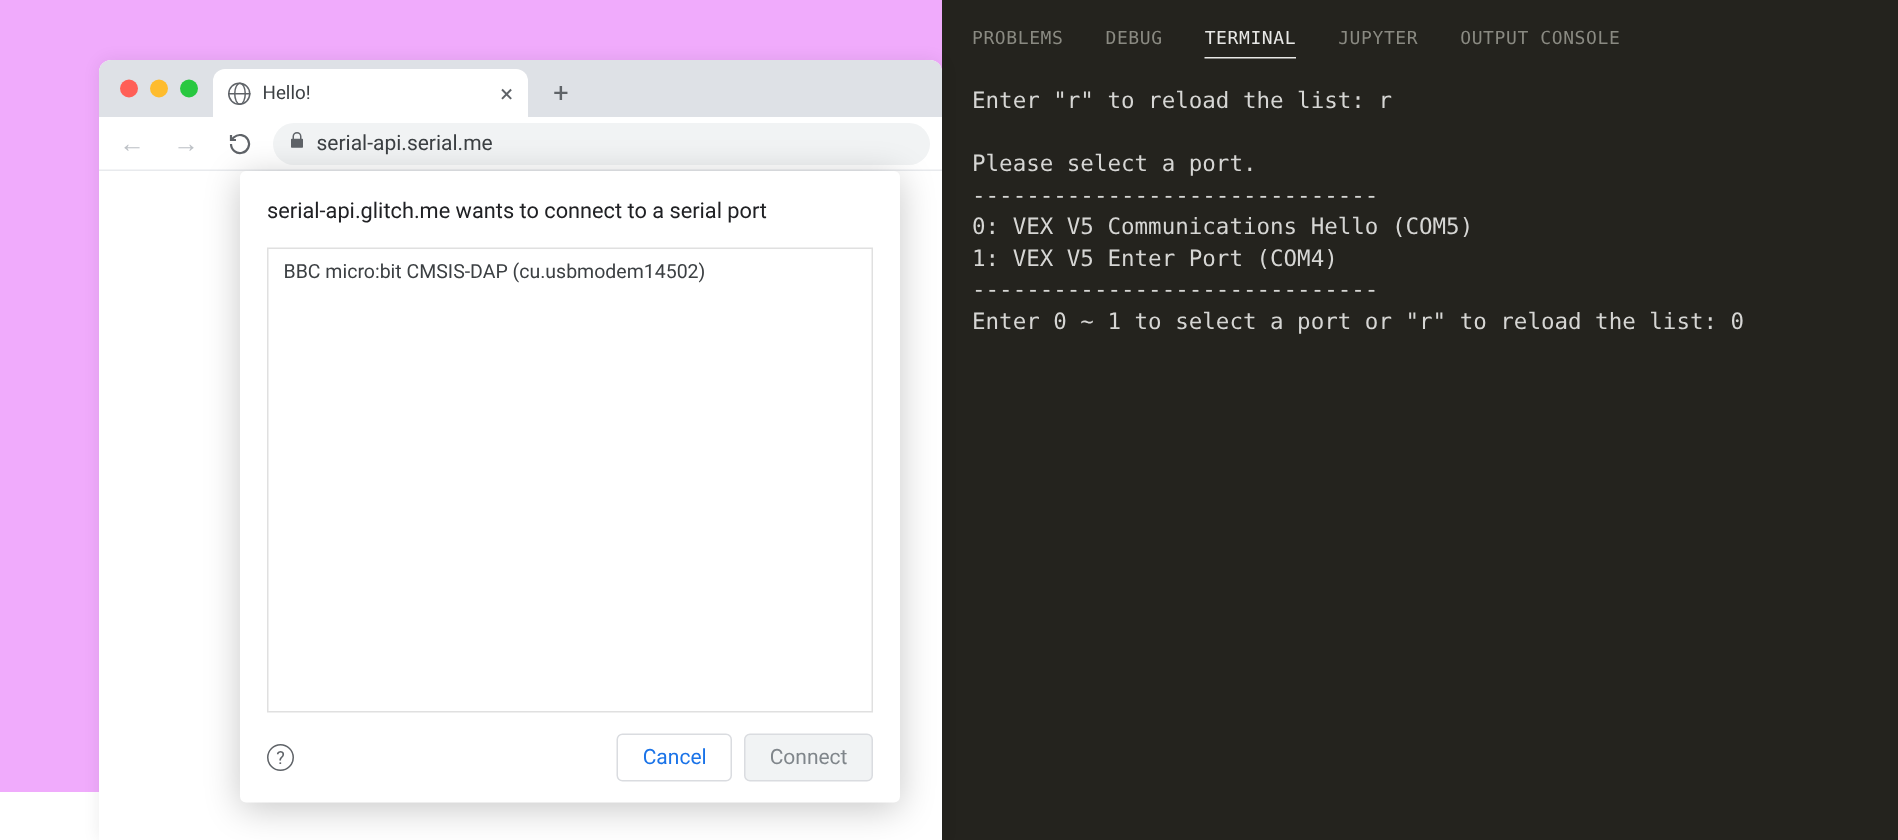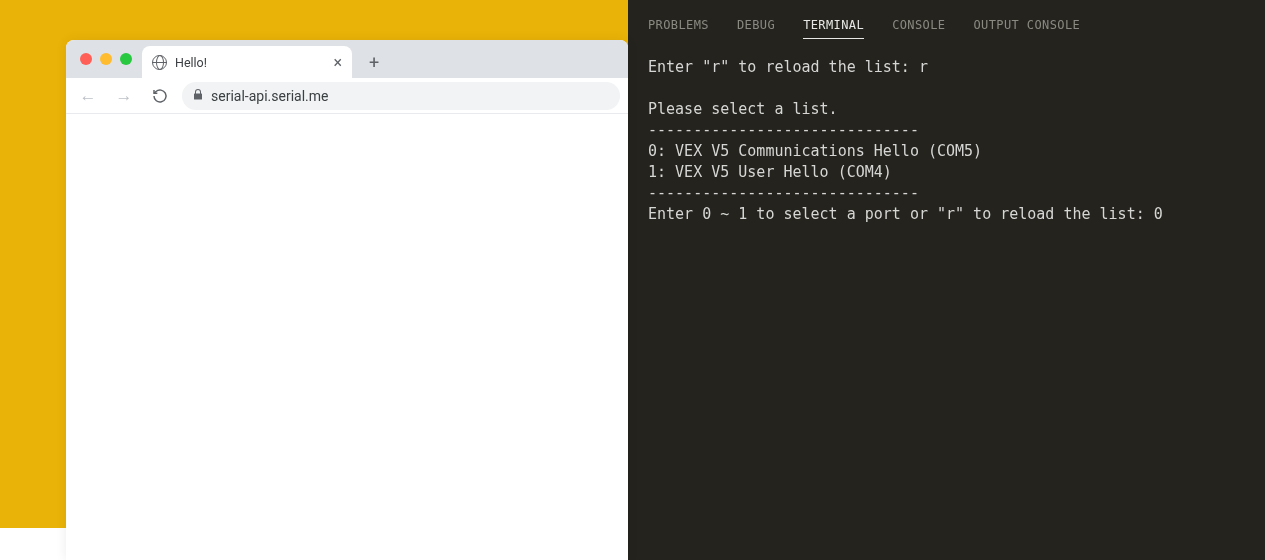--- a/index.html
+++ b/index.html
@@ -7,21 +7,21 @@
     font-family: -apple-system, BlinkMacSystemFont, "Segoe UI", Roboto, sans-serif;
     width: 1265px;
     height: 560px;
     display: flex;
     overflow: hidden;
     background: #fff;
   }
   .left-pane {
     width: 628px;
     height: 528px;
-    background: #eab308;
+    background: #f0abfc;
     position: relative;
   }
   .right-pane {
     flex: 1;
     height: 560px;
     background: #24231e;
     color: #cfcfcf;
     font-family: "Consolas","Menlo",monospace;
     font-size: 15px;
     padding: 0;
@@ -225,32 +225,44 @@
       <div class="address-bar">
         <span class="lock-icon">
           <svg width="12" height="13" viewBox="0 0 24 24" fill="#5f6368">
               <path d="M6 10V7a6 6 0 1 1 12 0v3h1a1 1 0 0 1 1 1v10a1 1 0 0 1-1 1H5a1 1 0 0 1-1-1V11a1 1 0 0 1 1-1h1zm2 0h8V7a4 4 0 1 0-8 0v3z"></path>
             </svg>
         </span>
         <span>serial-api.serial.me</span>
       </div>
     </div>
 
+    <div class="dialog">
+      <div class="dialog-title">serial-api.glitch.me wants to connect to a serial port</div>
+      <div class="dialog-list">
+        <div>BBC micro:bit CMSIS-DAP (cu.usbmodem14502)</div>
+      </div>
+      <div class="dialog-footer">
+        <div class="help-icon">?</div>
+        <div class="spacer"></div>
+        <div class="btn btn-cancel">Cancel</div>
+        <div class="btn btn-connect">Connect</div>
+      </div>
+    </div>
   </div>
 </div>
 
 <div class="right-pane">
   <div class="panel-tabs">
     <div class="panel-tab">PROBLEMS</div>
     <div class="panel-tab">DEBUG</div>
     <div class="panel-tab active">TERMINAL</div>
-    <div class="panel-tab">CONSOLE</div>
+    <div class="panel-tab">JUPYTER</div>
     <div class="panel-tab">OUTPUT CONSOLE</div>
   </div>
   <div class="term-body"><span>Enter "r" to reload the list: r</span>
 <span></span>
-<span>Please select a list.</span>
+<span>Please select a port.</span>
 <span>------------------------------</span>
 <span>0: VEX V5 Communications Hello (COM5)</span>
-<span>1: VEX V5 User Hello (COM4)</span>
+<span>1: VEX V5 Enter Port (COM4)</span>
 <span>------------------------------</span>
 <span>Enter 0 ~ 1 to select a port or "r" to reload the list: 0</span></div>
 </div>
 
 </body></html>

